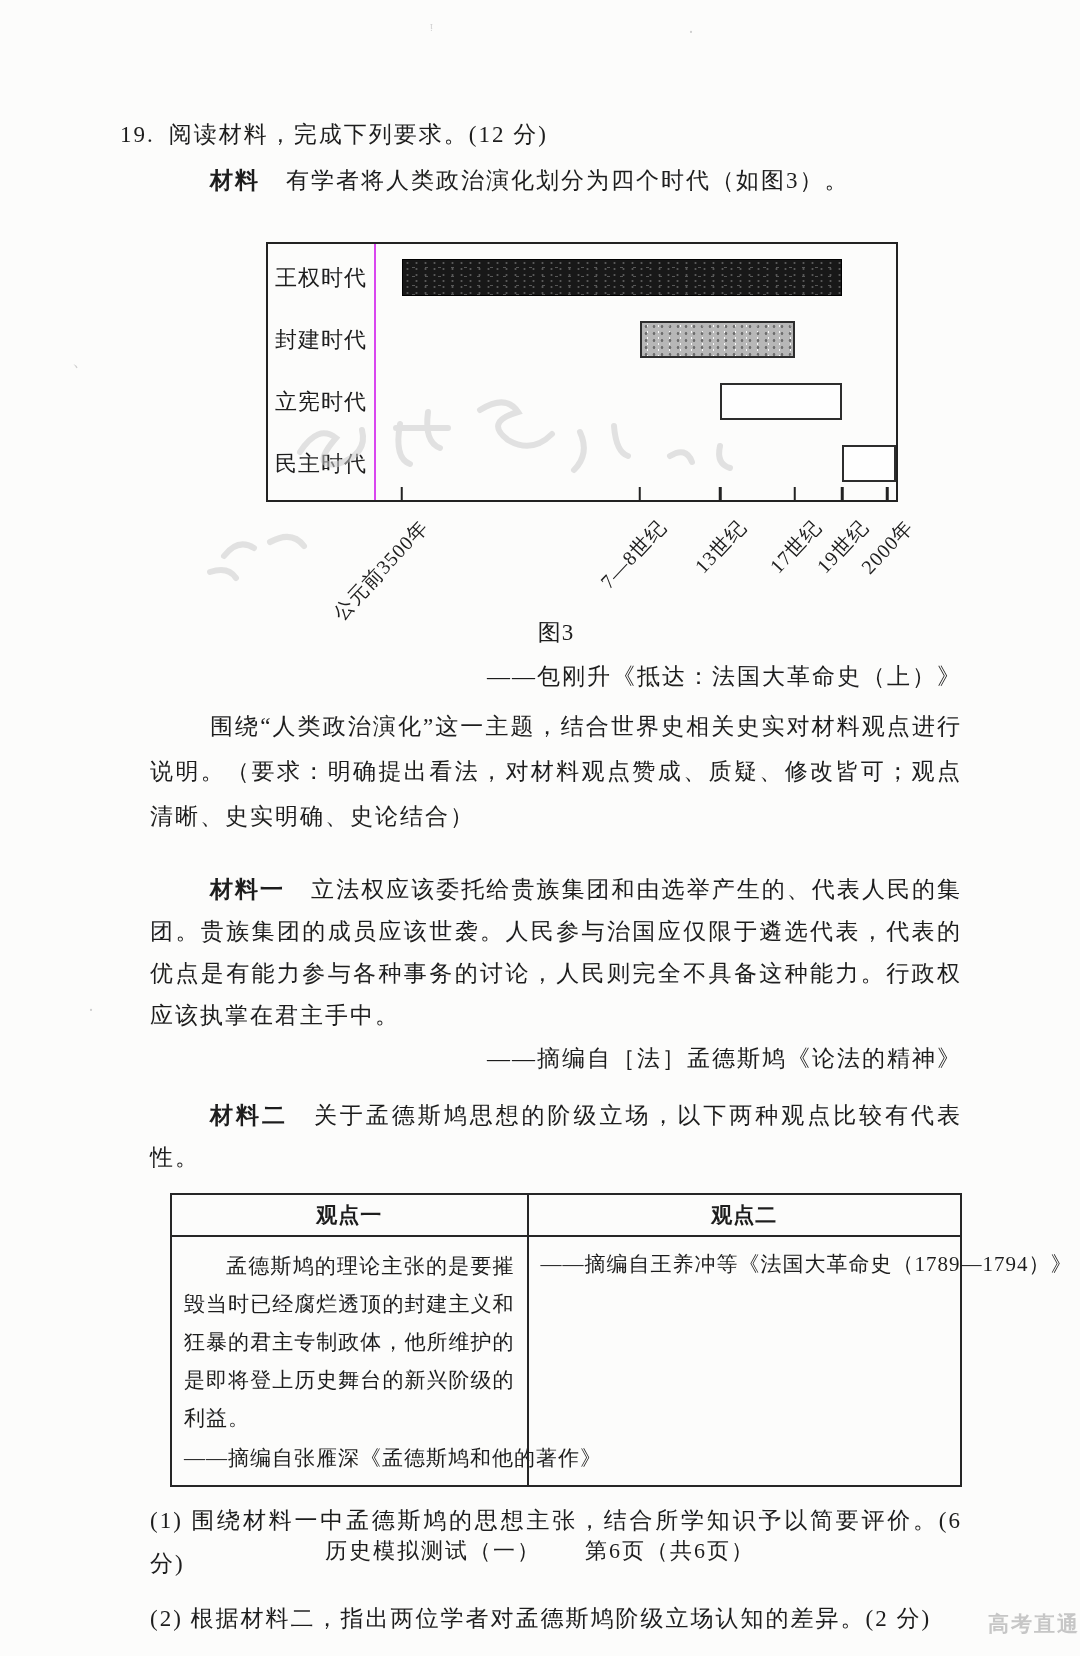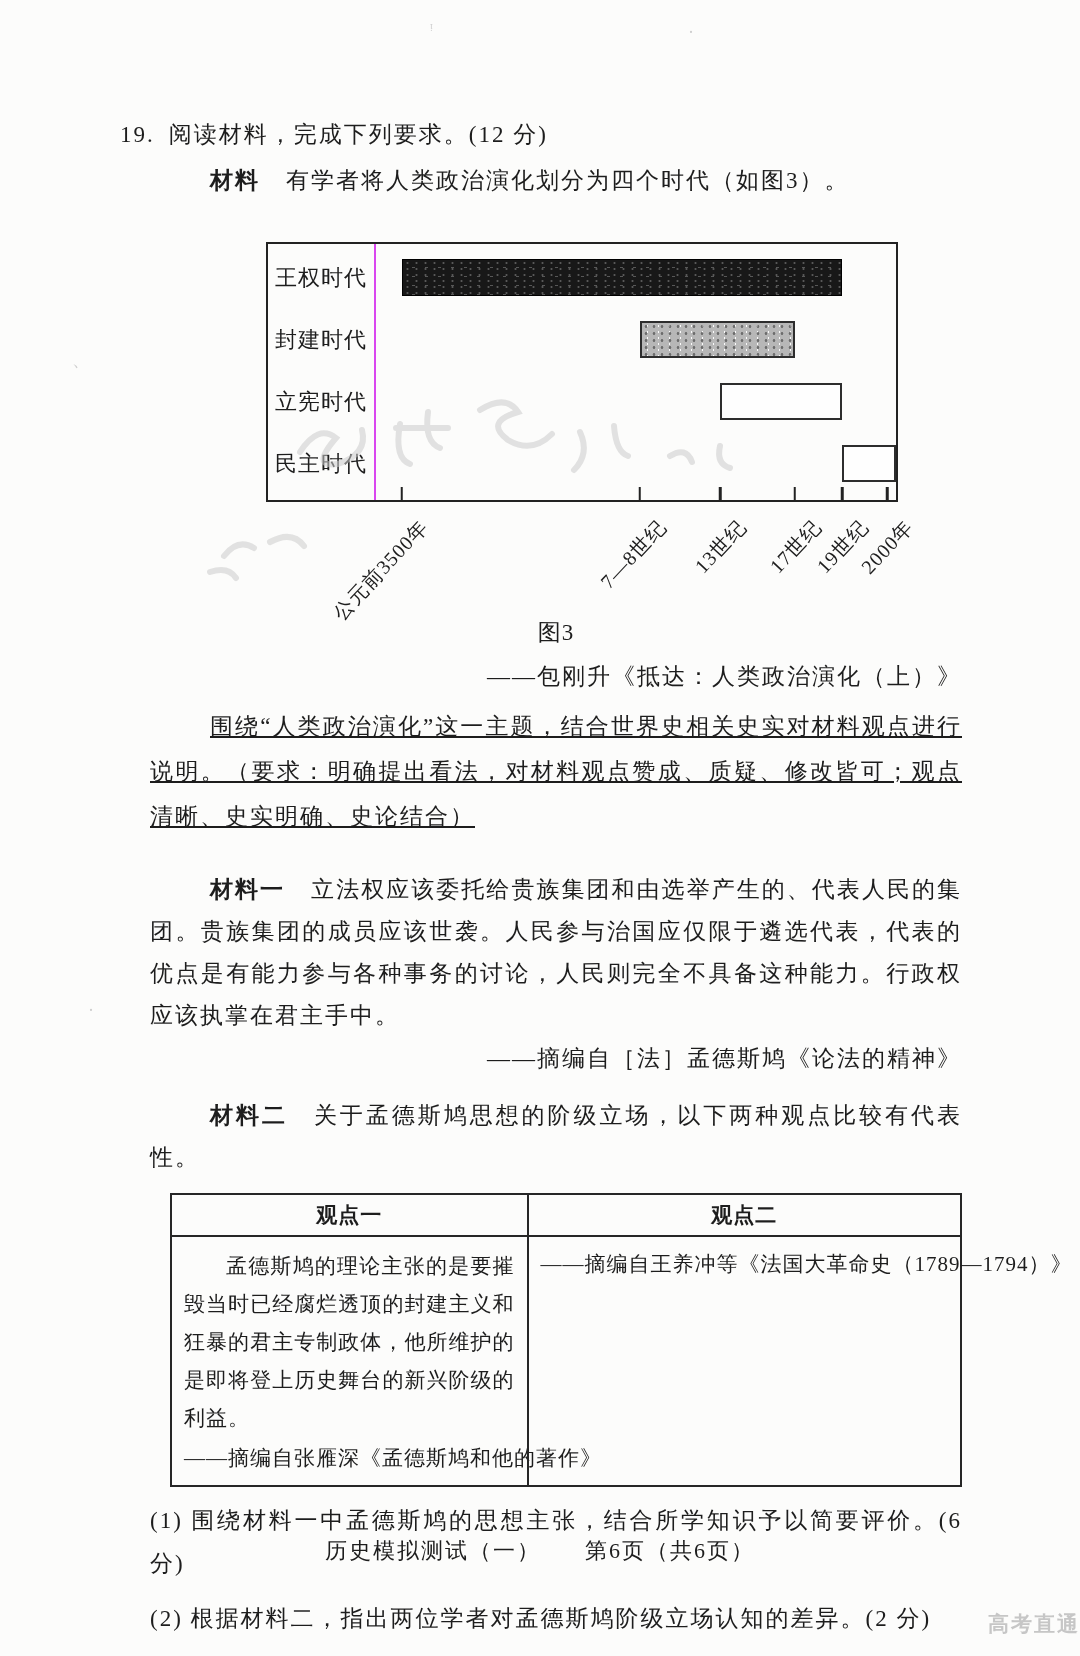--- a/index.html
+++ b/index.html
@@ -72,21 +72,21 @@
   .tick-label span{
     position:absolute;right:-6px;top:8px;
     white-space:nowrap;display:inline-block;
     transform:rotate(-47deg);transform-origin:100% 0;
     font-size:20px;letter-spacing:1px;color:#1d1d1d;
   }
   .scribbles{position:absolute;left:0;top:0;pointer-events:none;}
 
   .fig-caption{margin:4px 0 0 0;text-align:center;line-height:30px;letter-spacing:1px;}
   .source-line{margin:12px 0 0 0;text-align:right;line-height:34px;}
-  .para{margin:10px 0 0 0;text-indent:60px;text-align:justify;line-height:45px;text-decoration:underline;}
+  .para{margin:10px 0 0 0;text-indent:60px;text-align:justify;line-height:45px;}
   .para-m{margin:8px 0 0 0;text-indent:60px;text-align:justify;line-height:42px;}
   .para-m .mat-label{padding-right:26px;}
   .src-m{margin:2px 0 0 0;text-align:right;line-height:40px;}
   .q20-block{margin-top:30px;}
 
   
   .mtable{
     margin:14px 0 0 20px;width:792px;
     border:2.5px solid #262626;box-sizing:border-box;
     font-size:21px;letter-spacing:1px;
@@ -182,21 +182,21 @@
           <path d="M330 168 q26 -16 38 2 q-34 10 -10 28 q24 14 44 -6"></path>
           <path d="M430 190 q10 22 -6 38 m40 -44 q2 26 14 30"></path>
           <path d="M520 214 q16 -10 22 6 m28 -16 q-4 18 10 22"></path>
           <path d="M120 300 q22 -12 34 4 m-80 10 q14 -18 30 -8"></path>
           <path d="M60 330 q18 -6 26 6"></path>
         </g>
       </svg>
     </div>
 
     <p class="fig-caption">图3</p>
-    <p class="source-line">——包刚升《抵达：人类政治演化（上）》</p>
+    <p class="source-line">——包刚升《抵达：法国大革命史（上）》</p>
 
     <p class="para">围绕“人类政治演化”这一主题，结合世界史相关史实对材料观点进行说明。（要求：明确提出看法，对材料观点赞成、质疑、修改皆可；观点清晰、史实明确、史论结合）</p>
 
     <div class="q20-block">
 
       <p class="para-m"><span class="mat-label">材料一</span><span>立法权应该委托给贵族集团和由选举产生的、代表人民的集团。贵族集团的成员应该世袭。人民参与治国应仅限于遴选代表，代表的优点是有能力参与各种事务的讨论，人民则完全不具备这种能力。行政权应该执掌在君主手中。</span></p>
       <p class="src-m">——摘编自［法］孟德斯鸠《论法的精神》</p>
 
       <p class="para-m" style="margin-top:16px;"><span class="mat-label">材料二</span><span>关于孟德斯鸠思想的阶级立场，以下两种观点比较有代表性。</span></p>
 

